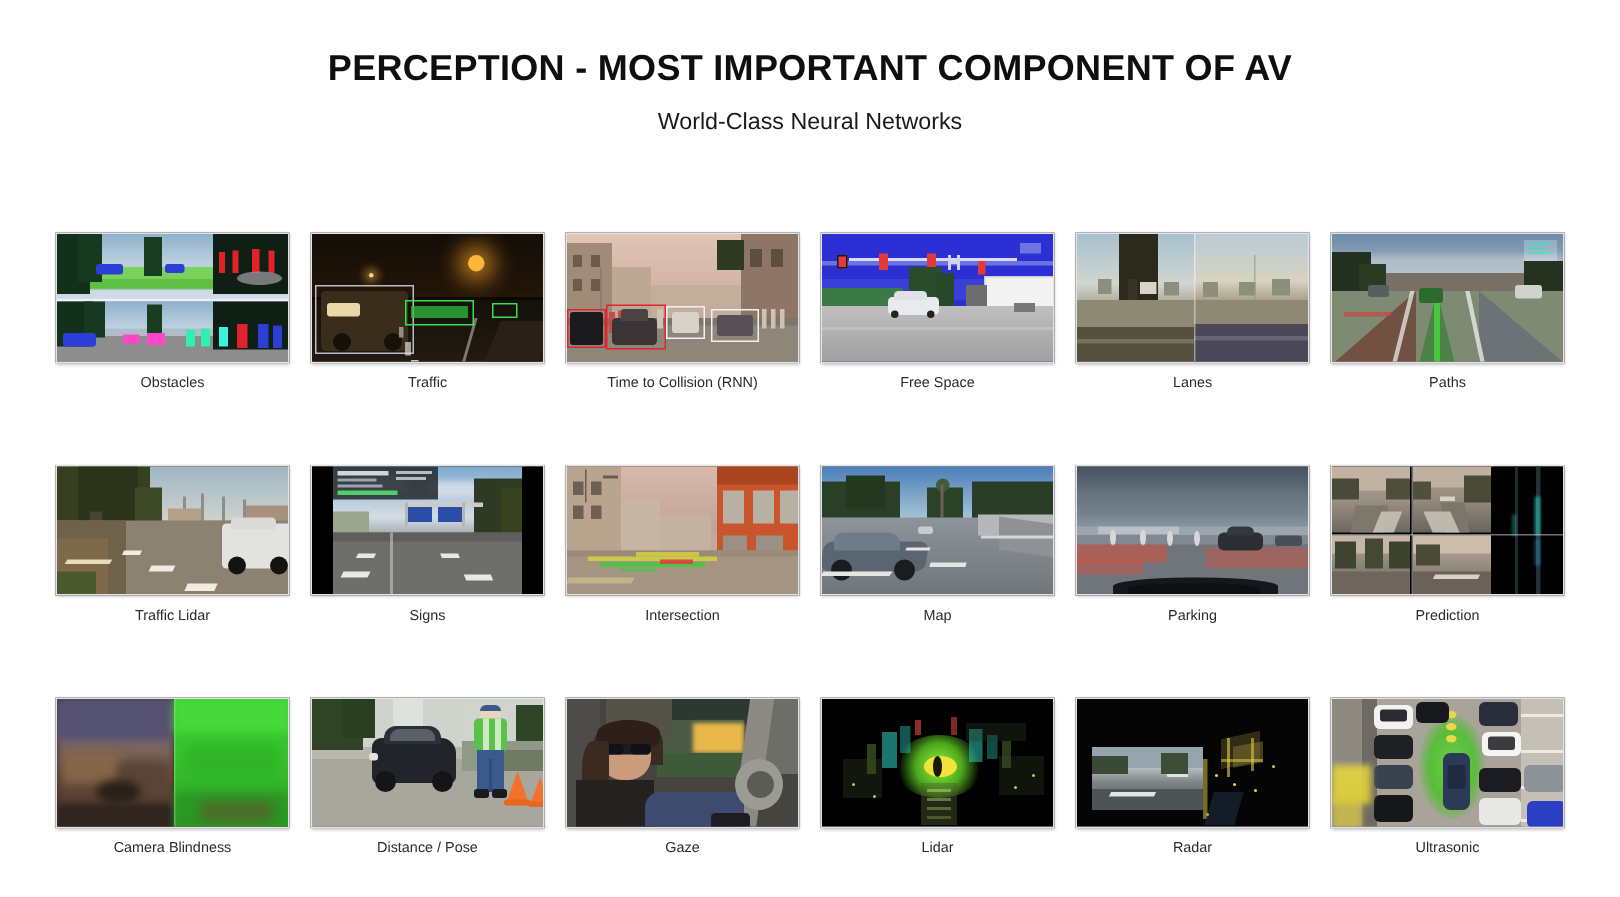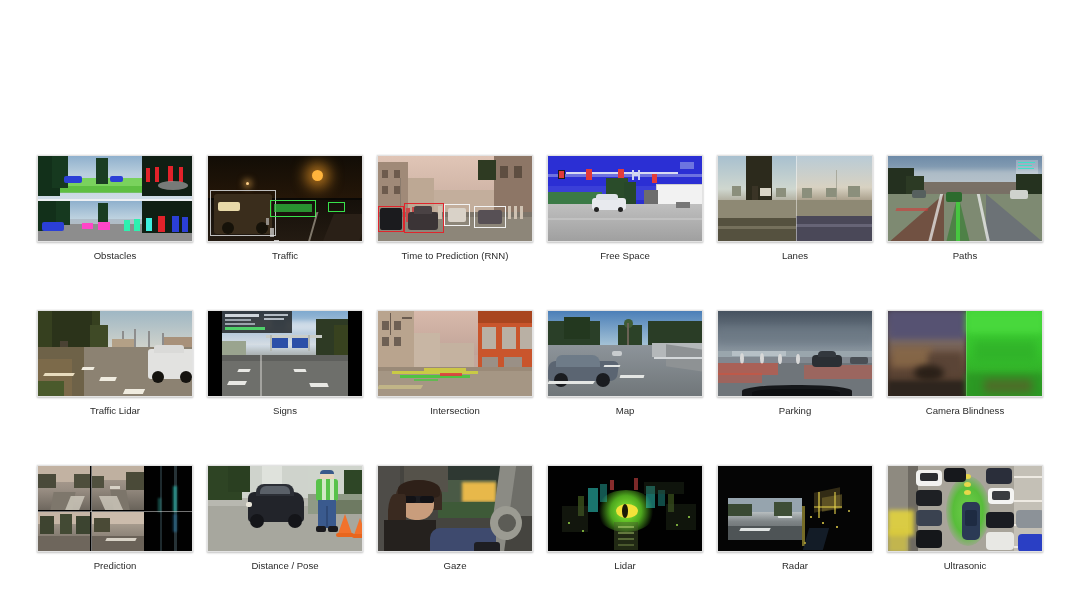--- a/index.html
+++ b/index.html
@@ -85,20 +85,24 @@
   
   .hsplit { position: absolute; left: 0; right: 0; height: 1px; background: rgba(255,255,255,0.55); }
   .vsplit { position: absolute; top: 0; bottom: 0; width: 1px; background: rgba(255,255,255,0.5); }
   .pillar { position: absolute; top: 0; bottom: 0; background: #000; }
 </style>
 </head>
 <body>
 
 <div class="slide">
 
+  <div class="header">
+    <div class="slide-title">PERCEPTION - MOST IMPORTANT COMPONENT OF AV</div>
+    <div class="slide-subtitle">World-Class Neural Networks</div>
+  </div>
 
   <div class="grid" id="grid">
       <div class="cell">
         <div class="thumb">
   <div class="scene" style="background:#9fb6cc">
     <div class="rect" style="left:0;top:0;width:100%;height:43px;background:linear-gradient(#a9c3d8,#cfdce6)"></div>
     <div class="rect" style="left:0;top:0;width:100%;height:18px;background:linear-gradient(#8fb0cd,#b9cedd)"></div>
     <div class="rect" style="left:0;top:22px;width:100%;height:14px;background:#6fd14a;opacity:.88"></div>
     <div class="rect" style="left:0;top:30px;width:100%;height:7px;background:#55b83a;opacity:.75"></div>
     <div class="rect" style="left:0;top:0;width:22px;height:40px;background:#12301a"></div>
@@ -186,21 +190,21 @@
     <div class="rect" style="left:60px;top:50px;width:4px;height:13px;background:#cfc2b2"></div>
     <div class="rect" style="left:70px;top:52px;width:18px;height:14px;background:#d9d2c8;border-radius:2px"></div>
     <div class="box" style="left:66px;top:48px;width:26px;height:22px;border-width:1.5px;border-color:#f2f2f2"></div>
     <div class="rect" style="left:100px;top:54px;width:24px;height:14px;background:#575055;border-radius:2px"></div>
     <div class="box" style="left:96px;top:50px;width:32px;height:22px;border-width:1.5px;border-color:#f2f2f2"></div>
     <div class="rect" style="left:130px;top:50px;width:3px;height:13px;background:#cfc2b2"></div>
     <div class="rect" style="left:136px;top:50px;width:3px;height:13px;background:#cfc2b2"></div>
     <div class="rect" style="left:142px;top:50px;width:3px;height:13px;background:#cfc2b2"></div>
   </div>
         </div>
-        <div class="caption">Time to Prediction (RNN)</div>
+        <div class="caption">Time to Collision (RNN)</div>
       </div>
       <div class="cell">
         <div class="thumb">
   <div class="scene" style="background:#2a2fd0">
     <div class="rect" style="left:0;top:0;width:100%;height:44px;background:#2b2fd4"></div>
     <div class="rect" style="left:0;top:30px;width:100%;height:14px;background:#3a3fd8"></div>
     <div class="rect" style="left:0;top:18px;width:100%;height:3px;background:#9aa0e8;opacity:.6"></div>
     <div class="rect" style="left:18px;top:16px;width:112px;height:2px;background:#d8dbf2"></div>
     <div class="rect" style="left:10px;top:14px;width:7px;height:9px;background:#e23a3a;border:1px solid #1a1a1a"></div>
     <div class="rect" style="left:38px;top:13px;width:6px;height:11px;background:#e23a3a"></div>
@@ -420,39 +424,20 @@
     <div class="rect" style="left:0;top:62px;width:44px;height:10px;background:#d8503a;opacity:.45"></div>
     <div class="rect" style="left:86px;top:54px;width:70px;height:14px;background:#d8503a;opacity:.42"></div>
     <div class="rect" style="left:94px;top:44px;width:30px;height:12px;background:#2b2f34;border-radius:4px"></div>
     <div class="rect" style="left:100px;top:40px;width:18px;height:6px;background:#33383e;border-radius:4px 4px 0 0"></div>
     <div class="rect" style="left:132px;top:46px;width:18px;height:7px;background:#4a4f55;border-radius:2px"></div>
     <div class="rect" style="left:24px;top:74px;width:110px;height:13px;background:#15171a;border-radius:46% 46% 0 0"></div>
     <div class="rect" style="left:34px;top:78px;width:88px;height:9px;background:#0d0f11;border-radius:40% 40% 0 0"></div>
   </div>
         </div>
         <div class="caption">Parking</div>
-      </div>
-      <div class="cell">
-        <div class="thumb">
-  <div class="scene" style="background:#3a2e28">
-    <div class="rect" style="left:0;top:0;width:78px;height:87px;background:linear-gradient(#4e4a6a 0%,#7b6a62 34%,#6b4f3c 58%,#3a2c22 100%);filter:blur(2.4px)"></div>
-    <div class="rect" style="left:0;top:0;width:78px;height:28px;background:#565272;filter:blur(3px)"></div>
-    <div class="rect" style="left:4px;top:36px;width:40px;height:20px;background:#8a6a48;filter:blur(3px);opacity:.8"></div>
-    <div class="rect" style="left:40px;top:42px;width:34px;height:22px;background:#5a4436;filter:blur(3px)"></div>
-    <div class="dot" style="left:26px;top:54px;width:30px;height:16px;background:#2a2018;filter:blur(3px)"></div>
-    <div class="rect" style="left:0;top:70px;width:78px;height:17px;background:#2e251e;filter:blur(2px)"></div>
-    <div class="rect" style="left:78px;top:0;width:78px;height:87px;background:linear-gradient(#3fd135 0%,#35c22c 48%,#2f9e27 100%)"></div>
-    <div class="rect" style="left:78px;top:0;width:78px;height:22px;background:#48d83c;filter:blur(3px)"></div>
-    <div class="rect" style="left:86px;top:30px;width:62px;height:20px;background:#2fae28;filter:blur(4px);opacity:.7"></div>
-    <div class="rect" style="left:78px;top:62px;width:78px;height:25px;background:#2a9422;filter:blur(3px);opacity:.8"></div>
-    <div class="rect" style="left:96px;top:68px;width:48px;height:14px;background:#6a4a2c;filter:blur(4px);opacity:.55"></div>
-    <div class="vsplit" style="left:78px;background:rgba(180,230,170,.35)"></div>
-  </div>
-        </div>
-        <div class="caption">Camera Blindness</div>
       </div>
       <div class="cell">
         <div class="thumb">
   <div class="scene" style="background:#000">
     <div class="rect" style="left:0;top:0;width:52px;height:44px;background:linear-gradient(#b9a89a 0%,#9a8f84 52%,#6e675e 100%)"></div>
     <div class="rect" style="left:0;top:0;width:52px;height:16px;background:#c2b2a2"></div>
     <div class="rect" style="left:0;top:8px;width:18px;height:14px;background:#4a4a3a"></div>
     <div class="rect" style="left:36px;top:8px;width:16px;height:14px;background:#4e4e3c"></div>
     <div class="rect" style="left:14px;top:26px;width:22px;height:18px;background:#7e776c;transform:skewX(-10deg)"></div>
     <div class="rect" style="left:30px;top:30px;width:14px;height:14px;background:#cfcabe;transform:skewX(-22deg);opacity:.8"></div>
@@ -481,20 +466,39 @@
     <div class="rect" style="left:135px;top:48px;width:4px;height:18px;background:#2f9ad6;opacity:.4;filter:blur(1px)"></div>
     <div class="rect" style="left:120px;top:32px;width:3px;height:14px;background:#3fe0d0;opacity:.35;filter:blur(1px)"></div>
     <div class="vsplit" style="left:53px;background:rgba(230,230,230,.5)"></div>
     <div class="hsplit" style="top:45px;background:rgba(230,230,230,.5)"></div>
   </div>
         </div>
         <div class="caption">Prediction</div>
       </div>
       <div class="cell">
         <div class="thumb">
+  <div class="scene" style="background:#3a2e28">
+    <div class="rect" style="left:0;top:0;width:78px;height:87px;background:linear-gradient(#4e4a6a 0%,#7b6a62 34%,#6b4f3c 58%,#3a2c22 100%);filter:blur(2.4px)"></div>
+    <div class="rect" style="left:0;top:0;width:78px;height:28px;background:#565272;filter:blur(3px)"></div>
+    <div class="rect" style="left:4px;top:36px;width:40px;height:20px;background:#8a6a48;filter:blur(3px);opacity:.8"></div>
+    <div class="rect" style="left:40px;top:42px;width:34px;height:22px;background:#5a4436;filter:blur(3px)"></div>
+    <div class="dot" style="left:26px;top:54px;width:30px;height:16px;background:#2a2018;filter:blur(3px)"></div>
+    <div class="rect" style="left:0;top:70px;width:78px;height:17px;background:#2e251e;filter:blur(2px)"></div>
+    <div class="rect" style="left:78px;top:0;width:78px;height:87px;background:linear-gradient(#3fd135 0%,#35c22c 48%,#2f9e27 100%)"></div>
+    <div class="rect" style="left:78px;top:0;width:78px;height:22px;background:#48d83c;filter:blur(3px)"></div>
+    <div class="rect" style="left:86px;top:30px;width:62px;height:20px;background:#2fae28;filter:blur(4px);opacity:.7"></div>
+    <div class="rect" style="left:78px;top:62px;width:78px;height:25px;background:#2a9422;filter:blur(3px);opacity:.8"></div>
+    <div class="rect" style="left:96px;top:68px;width:48px;height:14px;background:#6a4a2c;filter:blur(4px);opacity:.55"></div>
+    <div class="vsplit" style="left:78px;background:rgba(180,230,170,.35)"></div>
+  </div>
+        </div>
+        <div class="caption">Camera Blindness</div>
+      </div>
+      <div class="cell">
+        <div class="thumb">
   <div class="scene" style="background:#b6b6ae">
     <div class="rect" style="left:0;top:0;width:100%;height:32px;background:#cfd3cc"></div>
     <div class="rect" style="left:0;top:0;width:34px;height:40px;background:#2e4424"></div>
     <div class="rect" style="left:20px;top:0;width:22px;height:26px;background:#2a3f21"></div>
     <div class="rect" style="left:54px;top:0;width:20px;height:22px;background:#dfe2dc"></div>
     <div class="rect" style="left:100px;top:0;width:56px;height:30px;background:#cfd4cc"></div>
     <div class="rect" style="left:136px;top:4px;width:20px;height:26px;background:#2e4626"></div>
     <div class="rect" style="left:0;top:34px;width:100%;height:53px;background:#a7a79e"></div>
     <div class="rect" style="left:0;top:34px;width:100%;height:6px;background:#b8b8b0"></div>
     <div class="rect" style="left:100px;top:28px;width:56px;height:20px;background:#8f9a86"></div>

